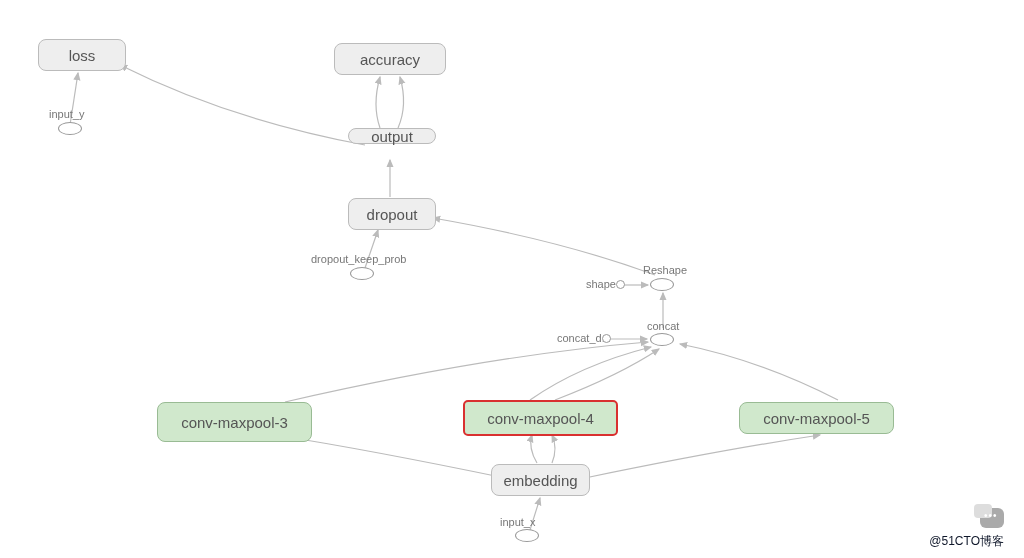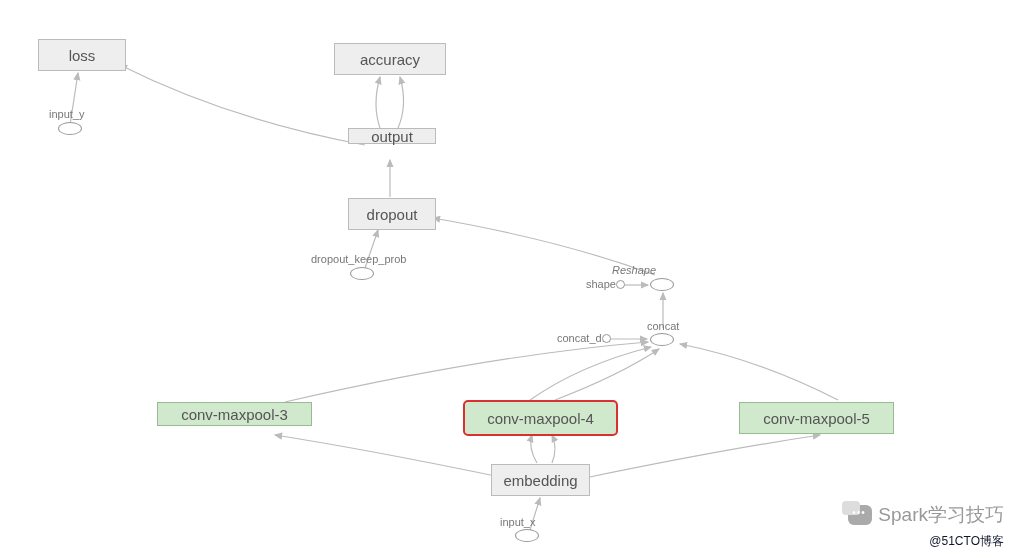--- a/index.html
+++ b/index.html
@@ -7,21 +7,21 @@
     padding: 0;
     width: 1024px;
     height: 558px;
     background: #ffffff;
     font-family: -apple-system, BlinkMacSystemFont, "Segoe UI", sans-serif;
     position: relative;
     overflow: hidden;
   }
   .node {
     position: absolute;
-    border-radius: 0;
+    border-radius: 8px;
     display: flex;
     align-items: center;
     justify-content: center;
     font-size: 15px;
     color: #555;
     box-sizing: border-box;
   }
   .gray-node {
     background: #eeeeee;
     border: 1px solid #bbb;
@@ -164,21 +164,21 @@
 </div>
 
 <div class="node gray-node" style="left:348px; top:128px; width:88px; height:16px;text-align:right;">
   <span>output</span>
 </div>
 
 <div class="node gray-node" style="left:348px; top:198px; width:88px; height:32px;">
   <span>dropout</span>
 </div>
 
-<div class="node green-node" style="left:157px; top:402px; width:155px; height:24px;">
+<div class="node green-node" style="left:157px; top:402px; width:155px; height:40px;">
   <span>conv-maxpool-3</span>
 </div>
 
 <div class="node green-node red-border" style="left:463px; top:400px; width:155px; height:36px;">
   <span>conv-maxpool-4</span>
 </div>
 
 <div class="node green-node" style="left:739px; top:402px; width:155px; height:32px;">
   <span>conv-maxpool-5</span>
 </div>
@@ -186,32 +186,31 @@
 <div class="node gray-node" style="left:491px; top:464px; width:99px; height:32px;">
   <span>embedding</span>
 </div>
 
 <div class="small-label" style="left:49px; top:108px;">input_y</div>
 <div class="ellipse" style="left:58px; top:122px;"></div>
 
 <div class="small-label" style="left:311px; top:253px;">dropout_keep_prob</div>
 <div class="ellipse" style="left:350px; top:267px;"></div>
 
-<div class="small-label" style="left:612px; top:264px;font-style:italic;">Reshape</div>
+<div class="small-label" style="left:643px; top:264px;">Reshape</div>
 <div class="ellipse" style="left:650px; top:278px;"></div>
 
 <div class="small-label" style="left:586px; top:278px;">shape</div>
 <div class="small-circle" style="left:616px; top:280px;"></div>
 
 <div class="small-label" style="left:647px; top:320px;">concat</div>
 <div class="ellipse" style="left:650px; top:333px;"></div>
 
 <div class="small-label" style="left:557px; top:332px;">concat_d...</div>
 <div class="small-circle" style="left:602px; top:334px;"></div>
 
 <div class="small-label" style="left:500px; top:516px;">input_x</div>
 <div class="ellipse" style="left:515px; top:529px;"></div>
 
 <div class="watermark">
   <span class="chat-icon"></span>
-  <span>Spark学习技巧</span>
 </div>
 <div class="watermark2">@51CTO博客</div>
 
 </body></html>

